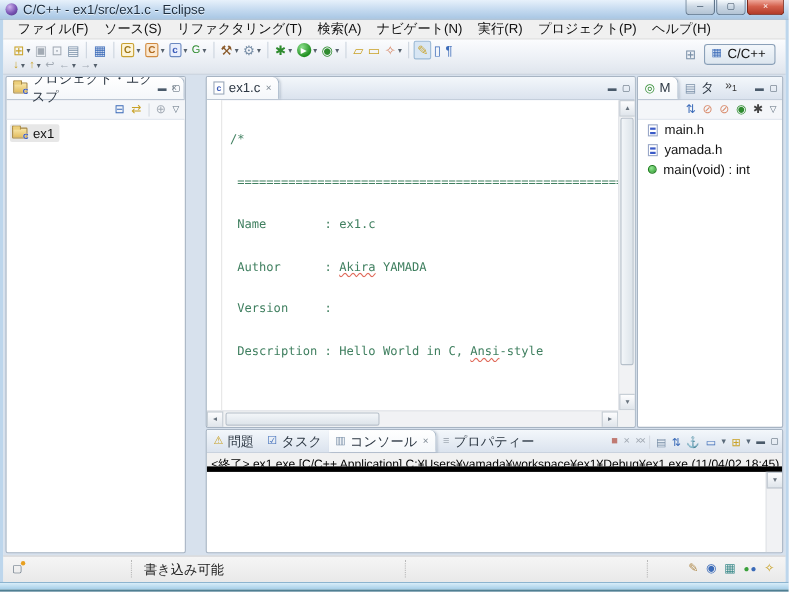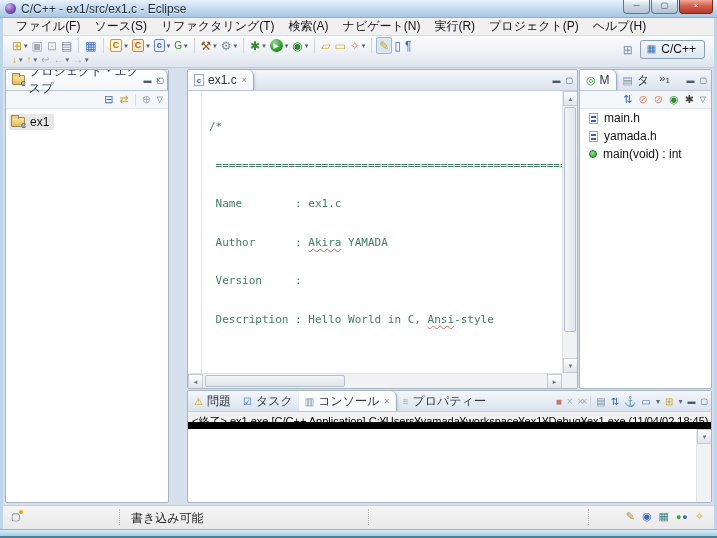--- a/index.html
+++ b/index.html
@@ -116,21 +116,21 @@
   .inc:before { content:""; position:absolute; left:1px; right:1px; top:2px; height:2px; background:#3a5ac8; }
   .inc:after  { content:""; position:absolute; left:1px; right:1px; top:6px; height:2px; background:#3a5ac8; }
   .pubdot { width:8px; height:8px; border-radius:50%; border:1px solid #1e7a1e;
     background:radial-gradient(circle at 35% 30%,#93e693,#2c9c2c); }
   .ot-icon { font-size:11px; }
   .more { font-size:11px; color:#333; display:flex; align-items:flex-start; padding:2px 4px 0 4px; }
   .more .n { font-size:8px; margin-top:4px; }
 
   
   .ctools { position:absolute; right:3px; top:0; height:21px; display:flex; align-items:center; gap:5px; font-size:10px; }
-  .banner { position:absolute; left:0; right:0; top:21px; height:17px; background:#f1f1f1; border-bottom:7px solid #000000;
+  .banner { position:absolute; left:0; right:0; top:21px; height:17px; background:#f1f1f1; border-bottom:5px solid #000000;
     font-size:11px; color:#000; padding:2px 4px; white-space:nowrap; overflow:hidden; }
   .cout { position:absolute; left:0; right:15px; top:38px; bottom:0; background:#fff;
     font-family:"DejaVu Sans Mono",monospace; font-size:11px; color:#222; padding:3px 4px; }
   .cvsb { position:absolute; right:0; top:38px; width:15px; bottom:0; background:#f1f2f4; border-left:1px solid #e0e3e7; }
   .tab-icon { font-size:10px; }
 
   
   .statusbar { position:absolute; left:3px; top:505px; width:711px; height:24px;
     background:linear-gradient(#f5f5f5,#e9e9e9); border-top:1px solid #cfcfcf; font-size:12px; color:#222; }
   .sb-trim { position:absolute; left:8px; top:5px; font-size:10px; color:#5a6a7a; }

